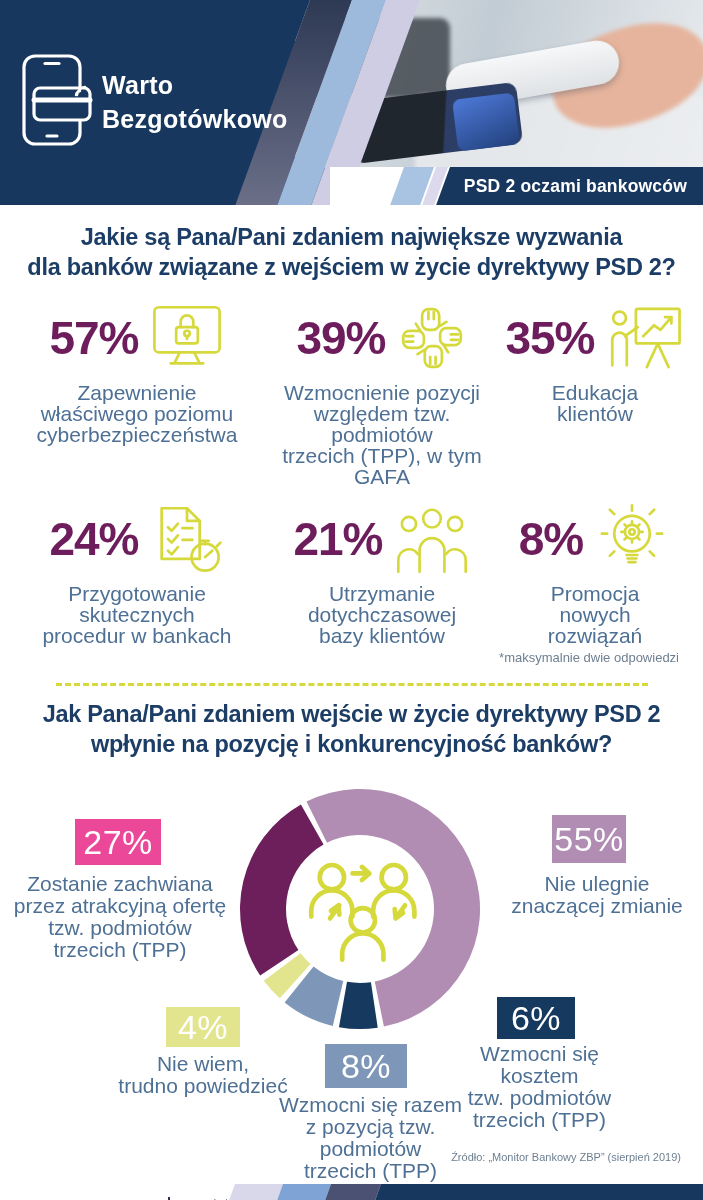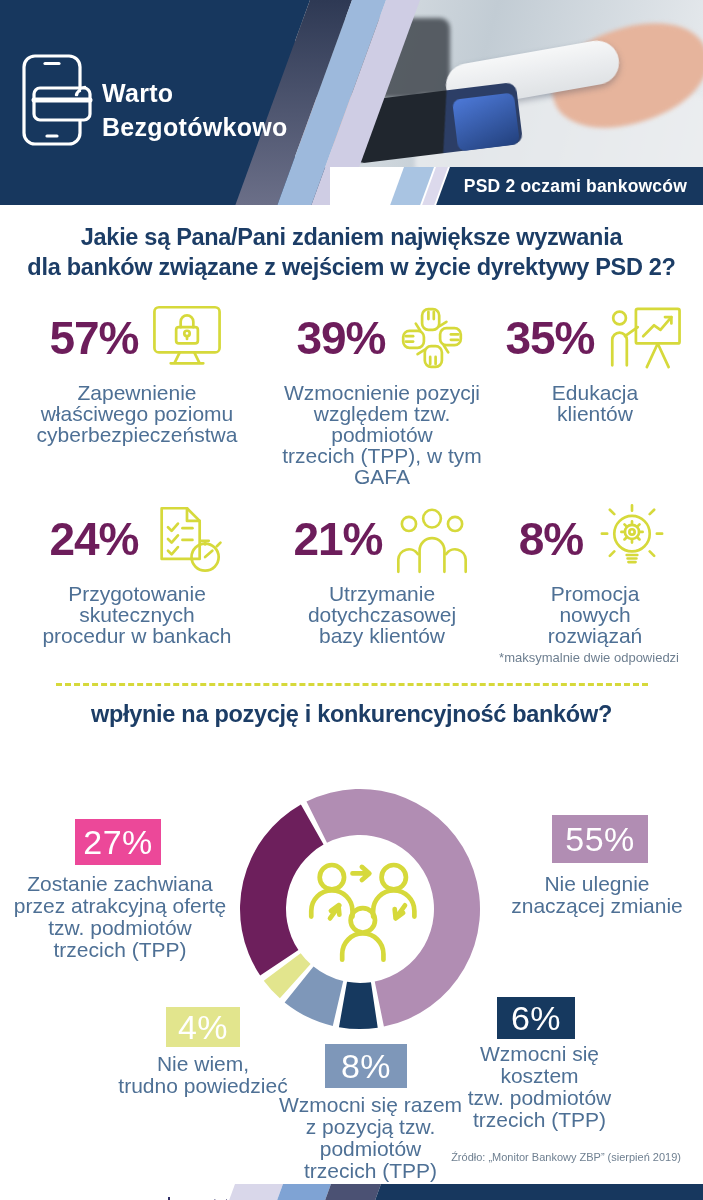--- a/index.html
+++ b/index.html
@@ -27,21 +27,21 @@
   .st-blue{left:352px;width:34px;background:#9db9dc}
   .st-lav{left:386px;width:34px;background:#cfcde4}
   .photo-under{position:absolute;top:167px;left:330px;right:0;height:38px;background:#fff}
   .bar{position:absolute;top:167px;left:0;width:703px;height:38px}
   .bar .bst{position:absolute;top:0;height:38px;transform:skewX(-20deg);transform-origin:top left}
   .bst-blue{left:404px;width:30px;background:#a9c4e2}
   .bst-lav{left:436px;width:12px;background:#dcd9ec}
   .bst-navy{left:450px;width:330px;background:var(--navy,#17375e)}
   .bar-label{position:absolute;right:16px;top:0;line-height:38px;color:#fff;font-size:17.5px;font-weight:700;letter-spacing:.2px}
   .logo{position:absolute;left:20px;top:52px;width:76px;height:96px}
-  .brand{position:absolute;left:102px;top:76px;color:#fff;font-size:25px;font-weight:700;line-height:34px;letter-spacing:.3px}
+  .brand{position:absolute;left:102px;top:68px;color:#fff;font-size:25px;font-weight:700;line-height:34px;letter-spacing:.3px}
 
   
   .sec1{padding-top:17px}
   .qtitle{font-size:23.5px;font-weight:700;color:var(--title,#1c3d66);text-align:center;line-height:30px;letter-spacing:-.3px}
   .grid{display:grid;grid-template-columns:262px 228px 198px;padding:0 6px;margin-top:18px;row-gap:14px}
   .stat{display:flex;flex-direction:column;align-items:center}
   .stat-top{display:flex;align-items:center;gap:10px;height:76px}
   .stat-val{font-size:46px;font-weight:700;color:var(--purple,#6d1d5b);letter-spacing:-1px}
   .pre{white-space:pre-line}
   .stat-label{margin-top:6px;font-size:21px;color:var(--label,#4e7095);text-align:center;line-height:21px}
@@ -53,21 +53,21 @@
   
   .sec2{position:relative;margin-top:13px;height:482px}
   .sec2 .qtitle{position:absolute;top:0;width:100%}
   #donut{position:absolute;left:210px;top:60px;width:300px;height:300px}
   .center-icon{position:absolute;left:285px;top:146px;width:150px;height:130px}
   .cbox{position:absolute;display:flex;align-items:center;justify-content:center;color:#fff;
         font-size:34px;font-weight:300;letter-spacing:.5px}
   .ctext{position:absolute;font-size:21px;color:var(--label,#4e7095);line-height:22px;text-align:center}
   .box27{left:75px;top:120px;width:86px;height:46px}
   .txt27{left:5px;top:174px;width:230px}
-  .box55{left:552px;top:116px;width:96px;height:48px}
+  .box55{left:552px;top:116px;width:74px;height:48px}
   .txt55{left:492px;top:174px;width:210px}
   .box4{left:166px;top:308px;width:74px;height:40px}
   .txt4{left:108px;top:354px;width:190px}
   .box8{left:325px;top:345px;width:82px;height:44px}
   .txt8{left:268px;top:395px;width:205px}
   .box6{left:497px;top:298px;width:78px;height:42px}
   .txt6{left:452px;top:344px;width:175px}
   .source{position:absolute;right:22px;top:452px;font-size:11px;color:var(--muted,#6e7f90)}
 
   
@@ -244,20 +244,21 @@
 rozwiązań</div>
       </div>
     </div>
 
     <div class="note">*maksymalnie dwie odpowiedzi</div>
     <div class="dashes"></div>
   </div>
 
   <div class="sec2">
     <div class="qtitle">
+      <div>Jak Pana/Pani zdaniem wejście w życie dyrektywy PSD 2</div>
       <div>wpłynie na pozycję i konkurencyjność banków?</div>
     </div>
 
     <svg id="donut" viewBox="0 0 300 300">
         <path d="M 96.46 42.61 A 120 120 0 1 1 173.92 267.59 L 164.75 222.51 A 74 74 0 1 0 116.98 83.77 Z" fill="#b18db3"></path>
         <path d="M 167.74 268.68 A 120 120 0 0 1 128.96 268.14 L 137.02 222.85 A 74 74 0 0 0 160.94 223.19 Z" fill="#16395f"></path>
         <path d="M 122.80 266.88 A 120 120 0 0 1 74.64 243.39 L 103.53 207.59 A 74 74 0 0 0 133.23 222.07 Z" fill="#7e97b9"></path>
         <path d="M 69.86 239.32 A 120 120 0 0 1 53.79 221.72 L 90.67 194.22 A 74 74 0 0 0 100.58 205.08 Z" fill="#e2e58d"></path>
         <path d="M 50.17 216.58 A 120 120 0 0 1 90.91 45.56 L 113.56 85.59 A 74 74 0 0 0 88.44 191.06 Z" fill="#6d1f5c"></path>
       </svg>

